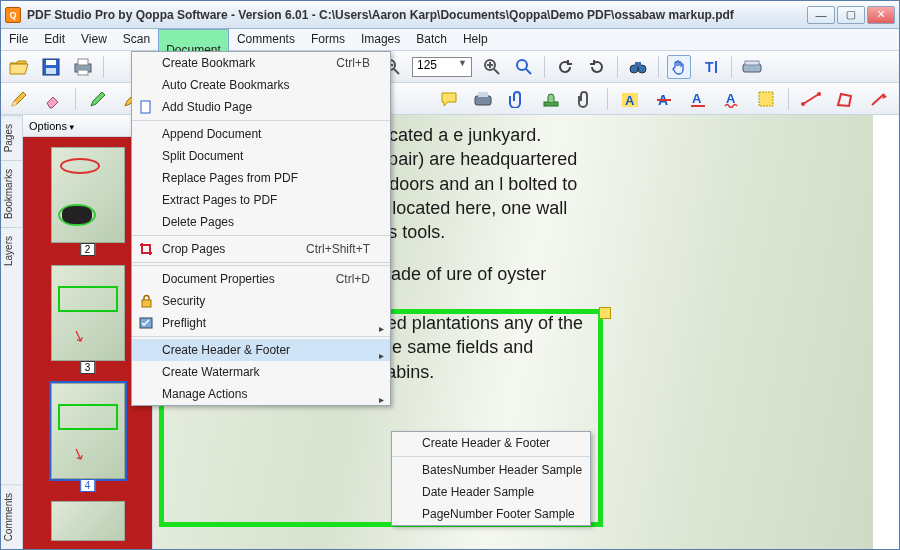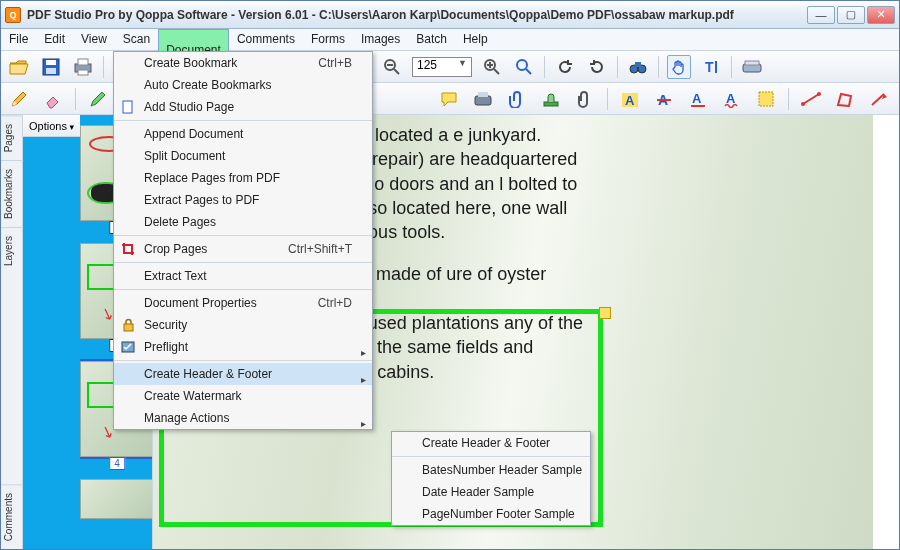--- a/index.html
+++ b/index.html
@@ -17,21 +17,21 @@
 .toolbar { height: 32px; background: linear-gradient(#fbfcfe,#e9eef4); border-bottom: 1px solid #c9d6e2; display: flex; align-items:center; padding: 0 6px; gap: 8px; }
 .toolbar2 { height: 32px; background: linear-gradient(#fbfcfe,#e9eef4); border-bottom: 1px solid #c9d6e2; display: flex; align-items:center; padding: 0 6px; gap: 10px; }
 .tbtn { width: 24px; height: 24px; display:flex; align-items:center; justify-content:center; }
 .sep { width:1px; height:22px; background:#c4cdd8; }
 .zoom-field { width: 60px; height: 20px; border:1px solid #888; background:#fff; font-size:12px; padding:0 4px; }
 .zoom-field .arrow { float:right; font-size:9px; color:#555;}
 .body { position: absolute; top: 114px; bottom: 0; left: 0; right: 0; display: flex; }
 .sidetabs { width: 22px; background:#eef2f6; border-right:1px solid #c9d6e2; display:flex; flex-direction:column; }
 .sidetab { writing-mode: vertical-rl; transform: rotate(180deg); font-size:10px; padding:8px 2px; color:#333; border-bottom:1px solid #c9d6e2; text-align:center;}
 .sidetab.comments { margin-top:auto; }
-.thumbpanel { width: 130px; background:#0ea5e9; border-right:1px solid #c9d6e2; display:flex; flex-direction:row; }
+.thumbpanel { width: 130px; background:#b91c1c; border-right:1px solid #c9d6e2; display:flex; flex-direction:column; }
 .thumbhead { height: 22px; background: linear-gradient(#fbfcfe,#e9eef4); border-bottom:1px solid #c9d6e2; display:flex; align-items:center; padding:0 6px; font-size:11px;}
 .thumbhead .dd::after{content:" ▾"; font-size:9px;}
 .thumbs { flex:1; overflow:auto; padding:6px 0; }
 .thumb { width: 74px; height: 96px; margin: 4px auto; background: linear-gradient(135deg,#dfe9d7,#b9cdb2); border:1px solid #9ca89a; position:relative; }
 .thumb.sel { outline:2px solid #2a5fd1; }
 .thumb .pg { position:absolute; bottom:-14px; left:50%; transform:translateX(-50%); font-size:10px; border:1px solid #333; padding:0 4px; background:#fff;}
 .thumb .pg.sel { border-color:#2a5fd1; color:#2a5fd1;}
 .thumb.cut{height:40px;}
 .main { flex:1; background:#fff; position:relative; overflow:hidden; }
 .page { position:absolute; left:0px; top:-10px; width:720px; height:560px; background: linear-gradient(100deg,#e8efe1 0%,#d8e2cf 30%,#f5f8f1 50%,#dbe5d3 75%,#cdd9c5 100%); }
@@ -40,21 +40,21 @@
 .greenbox { position:absolute; left:6px; top:204px; width:444px; height:218px; border:5px solid #19e01f; }
 .yellowdot { position:absolute; left:446px; top:202px; width:12px;height:12px; background:#ffe066; border:1px solid #b59b00;}
 
 .menu { position:absolute; background:#f6f6f6; border:1px solid #9aa7b0; box-shadow:2px 2px 4px rgba(0,0,0,.25); font-size:12px; color:#222; z-index:50; }
 .menu .row { display:flex; align-items:center; height:22px; padding:0 20px 0 30px; white-space:nowrap; position:relative;}
 .menu .row:hover, .menu .row.hi { background:#cfe3f7; }
 .menu .row .ico { position:absolute; left:6px; width:16px; height:16px; display:flex;align-items:center;justify-content:center; font-size:11px;}
 .menu .row .sc { margin-left:auto; padding-left:30px; color:#444; }
 .menu .row .sub::after{ content:"▸"; position:absolute; right:6px; font-size:10px; color:#444;}
 .menu hr { border:none; border-top:1px solid #cfd6dd; margin:2px 0;}
-.docmenu { left:112px; top:50px; width:260px; }
+.docmenu { left:130px; top:50px; width:260px; }
 .submenu { left:390px; top:430px; width:200px; }
 
 .thumb .redov{position:absolute;left:8px;top:10px;width:40px;height:16px;border:2px solid #d33;border-radius:50%;}
 .thumb .grov{position:absolute;left:6px;top:56px;width:38px;height:22px;border:2px solid #3c3;border-radius:50%;}
 .thumb .blk{position:absolute;left:10px;top:58px;width:30px;height:18px;background:#222;border-radius:40%;}
 .thumb .grrect{position:absolute;left:6px;top:20px;width:60px;height:26px;border:2px solid #1c1;}
 .thumb .arrow{position:absolute;left:20px;top:60px;color:#d33;font-size:16px;transform:rotate(20deg);}
 
 svg { display:block; }
 </style>
@@ -359,23 +359,20 @@
     <div class="row">
         <span class="ico">
           <svg width="14" height="14">
             <path d="M3 1v10h10M1 3h10v10" fill="none" stroke="#c23" stroke-width="2"></path>
           </svg>
         </span>
         <span>Crop Pages</span>
         <span class="sc">Ctrl+Shift+T</span>
       </div>
     <hr>
-    <div class="row">
-        <span>Extract Text</span>
-      </div>
     <hr>
     <div class="row">
         <span>Document Properties</span>
         <span class="sc">Ctrl+D</span>
       </div>
     <div class="row">
         <span class="ico">
           <svg width="13" height="14">
             <rect x="2" y="6" width="9" height="7" fill="#f5c042" stroke="#a07000"></rect>
             <path d="M4 6V4a2.5 2.5 0 015 0v2" fill="none" stroke="#a07000" stroke-width="1.5"></path>

